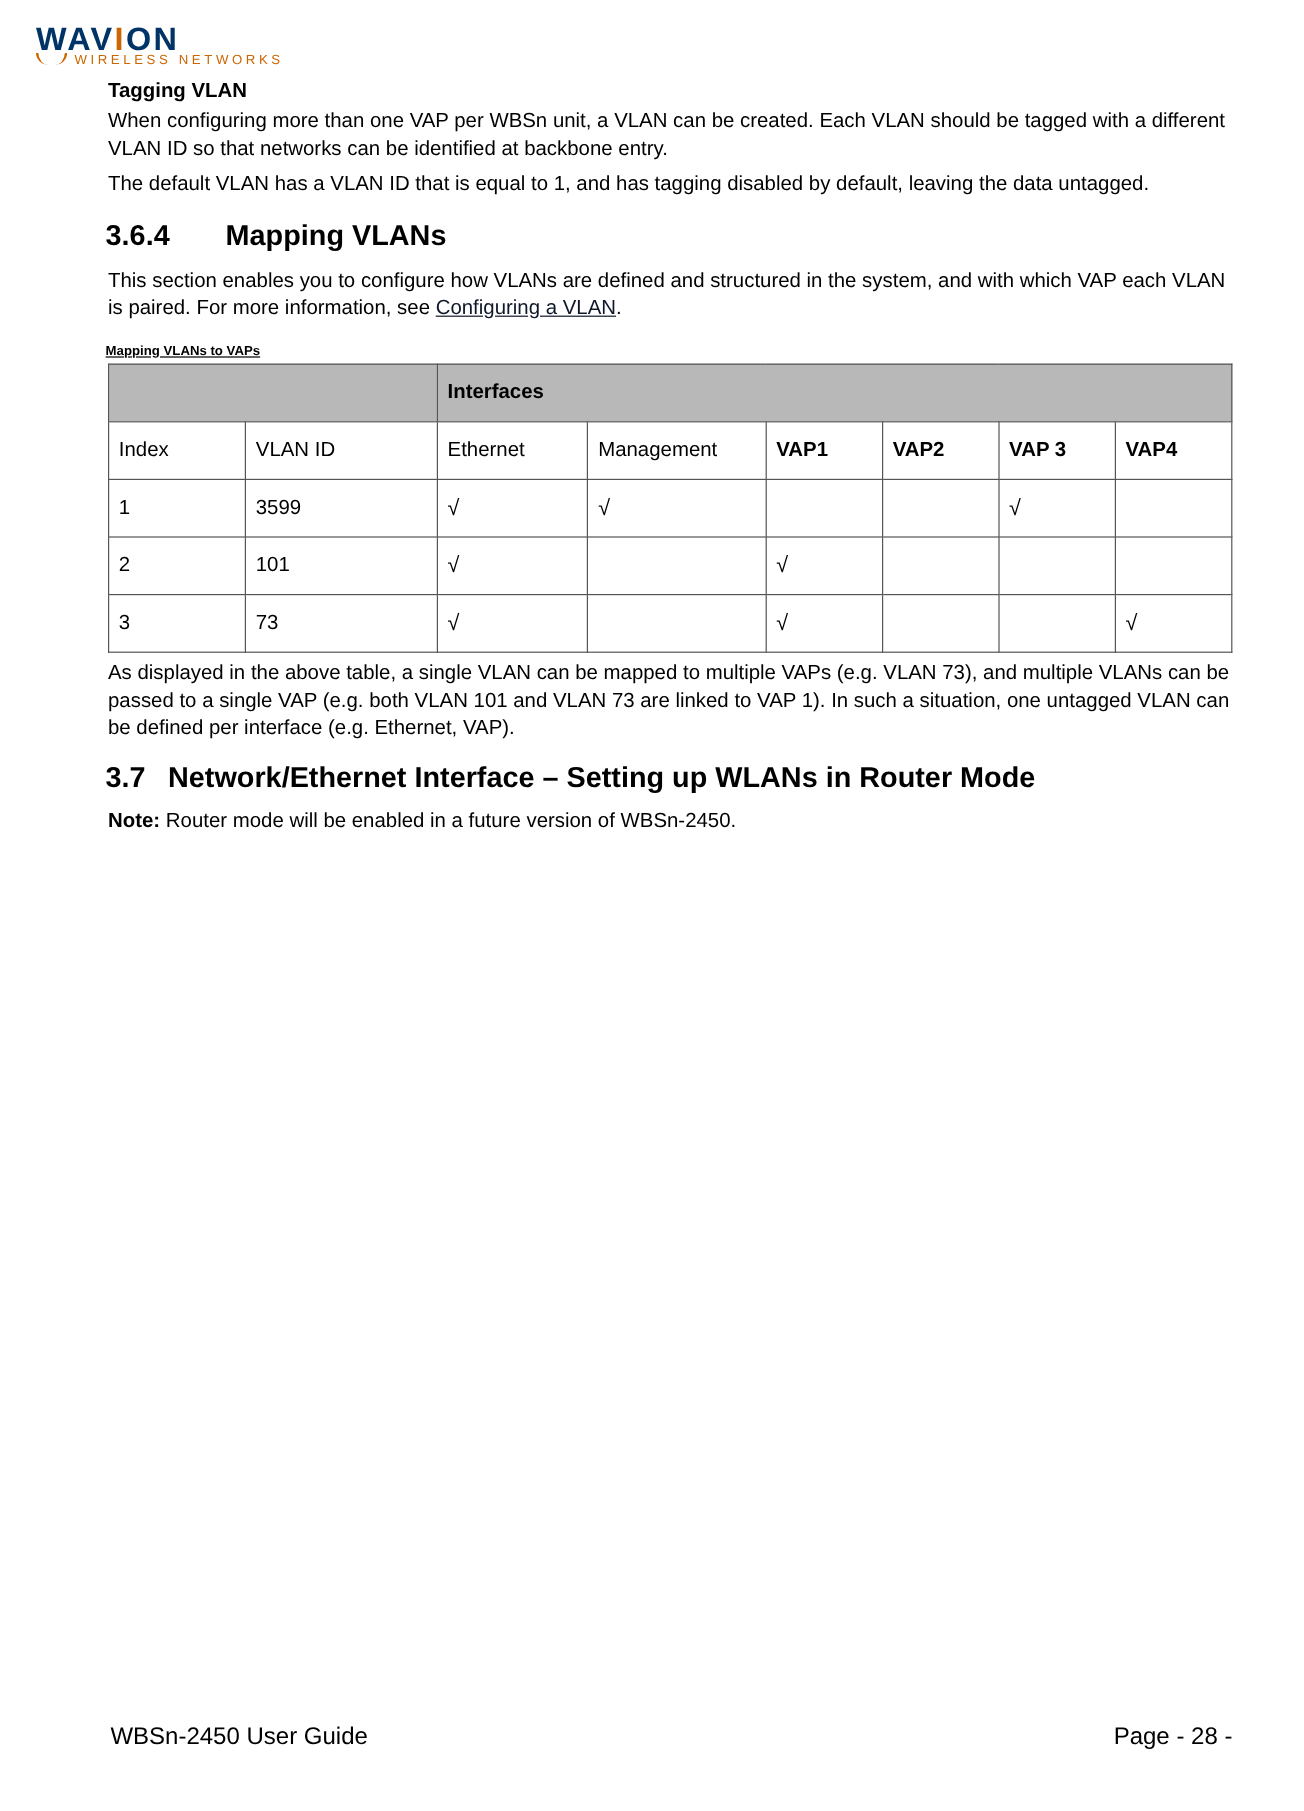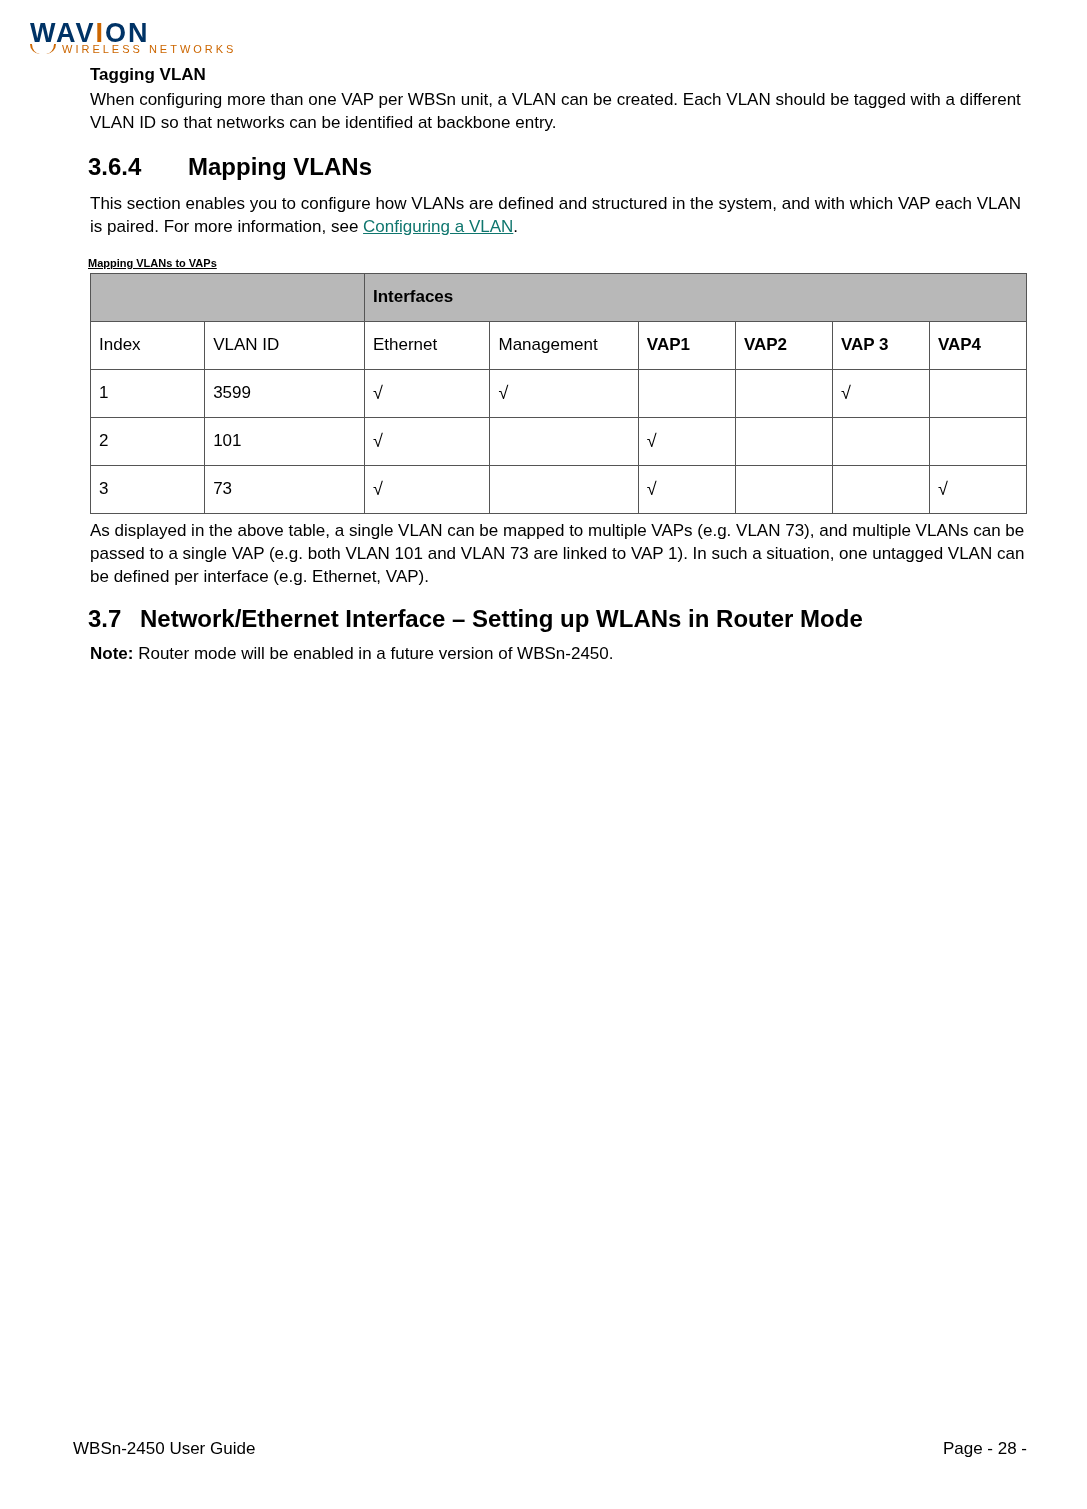--- a/index.html
+++ b/index.html
@@ -67,21 +67,21 @@
       font-weight: bold;
       margin-top: 18px;
       margin-bottom: 12px;
       margin-left: -2px;
     }
     .section-number-num {
       display: inline-block;
       width: 100px;
     }
     .link {
-      color: #0f766e;
+      color: #0f172a;
       text-decoration: underline;
     }
     .subheading2 {
       font-weight: bold;
       font-size: 11px;
       margin-top: 18px;
       margin-bottom: 4px;
       margin-left: -2px;
       text-decoration: underline;
     }
@@ -117,41 +117,42 @@
       font-weight: bold;
       margin-top: 16px;
       margin-bottom: 10px;
       margin-left: -2px;
     }
     .section-37-num { display: inline-block; width: 52px; }
     .note-label { font-weight: bold; }
     .footer {
       position: absolute;
       bottom: 50px;
-      left: 73px;
+      left: 92px;
       right: 60px;
       display: flex;
       justify-content: space-between;
       font-family: Arial, sans-serif;
-      font-size: 17px;
+      font-size: 20px;
     }
   </style>
 </head>
 <body>
 
 <div class="logo-container">
   <div class="logo-text">
     <span>WAV</span><span class="logo-i">I</span><span>ON</span>
   </div>
   <div class="logo-subtitle">WIRELESS NETWORKS</div>
 </div>
 
 <div class="content">
   <div class="subheading">Tagging VLAN</div>
   <div class="paragraph">When configuring more than one VAP per WBSn unit, a VLAN can be created. Each VLAN should be tagged with a different VLAN ID so that networks can be identified at backbone entry.</div>
+  <div class="paragraph">The default VLAN has a VLAN ID that is equal to 1, and has tagging disabled by default, leaving the data untagged.</div>
 
   <div class="section-number">
     <span class="section-number-num">3.6.4</span><span>Mapping VLANs</span>
   </div>
   <div class="paragraph">
     <span>This section enables you to configure how VLANs are defined and structured in the system, and with which VAP each VLAN is paired. For more information, see </span><a href="#" class="link">Configuring a VLAN</a><span>.</span>
   </div>
 
   <div class="subheading2">Mapping VLANs to VAPs</div>
 

